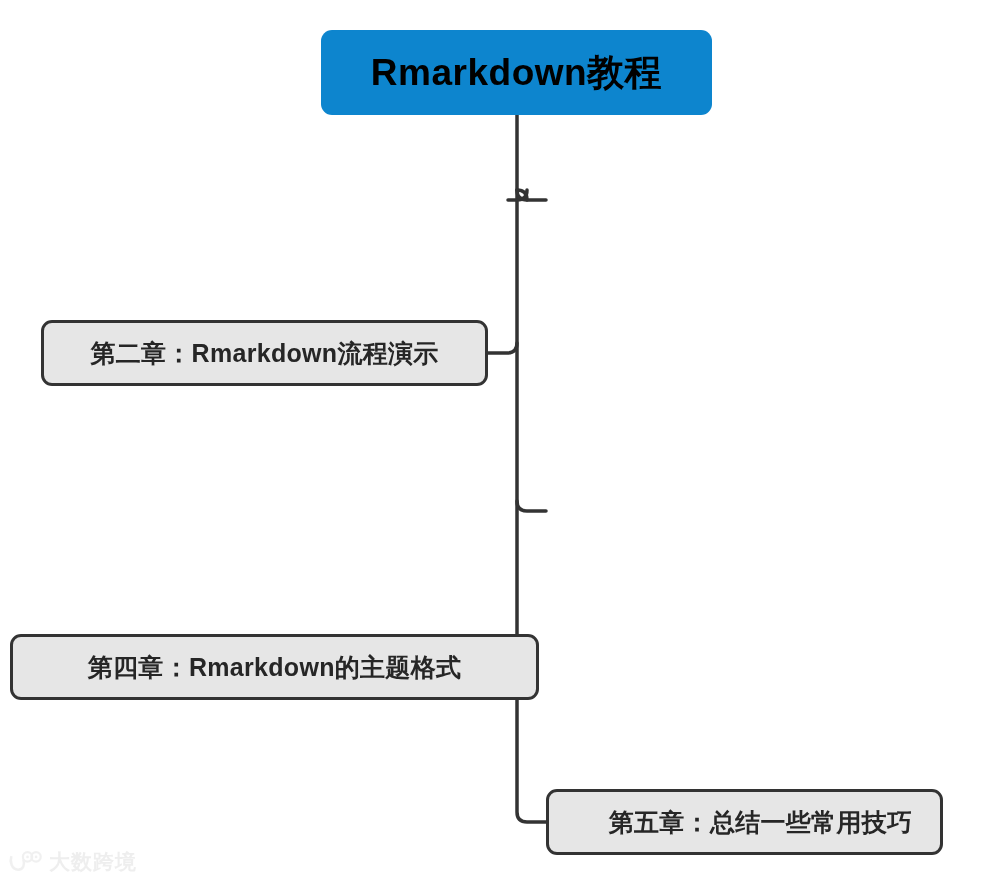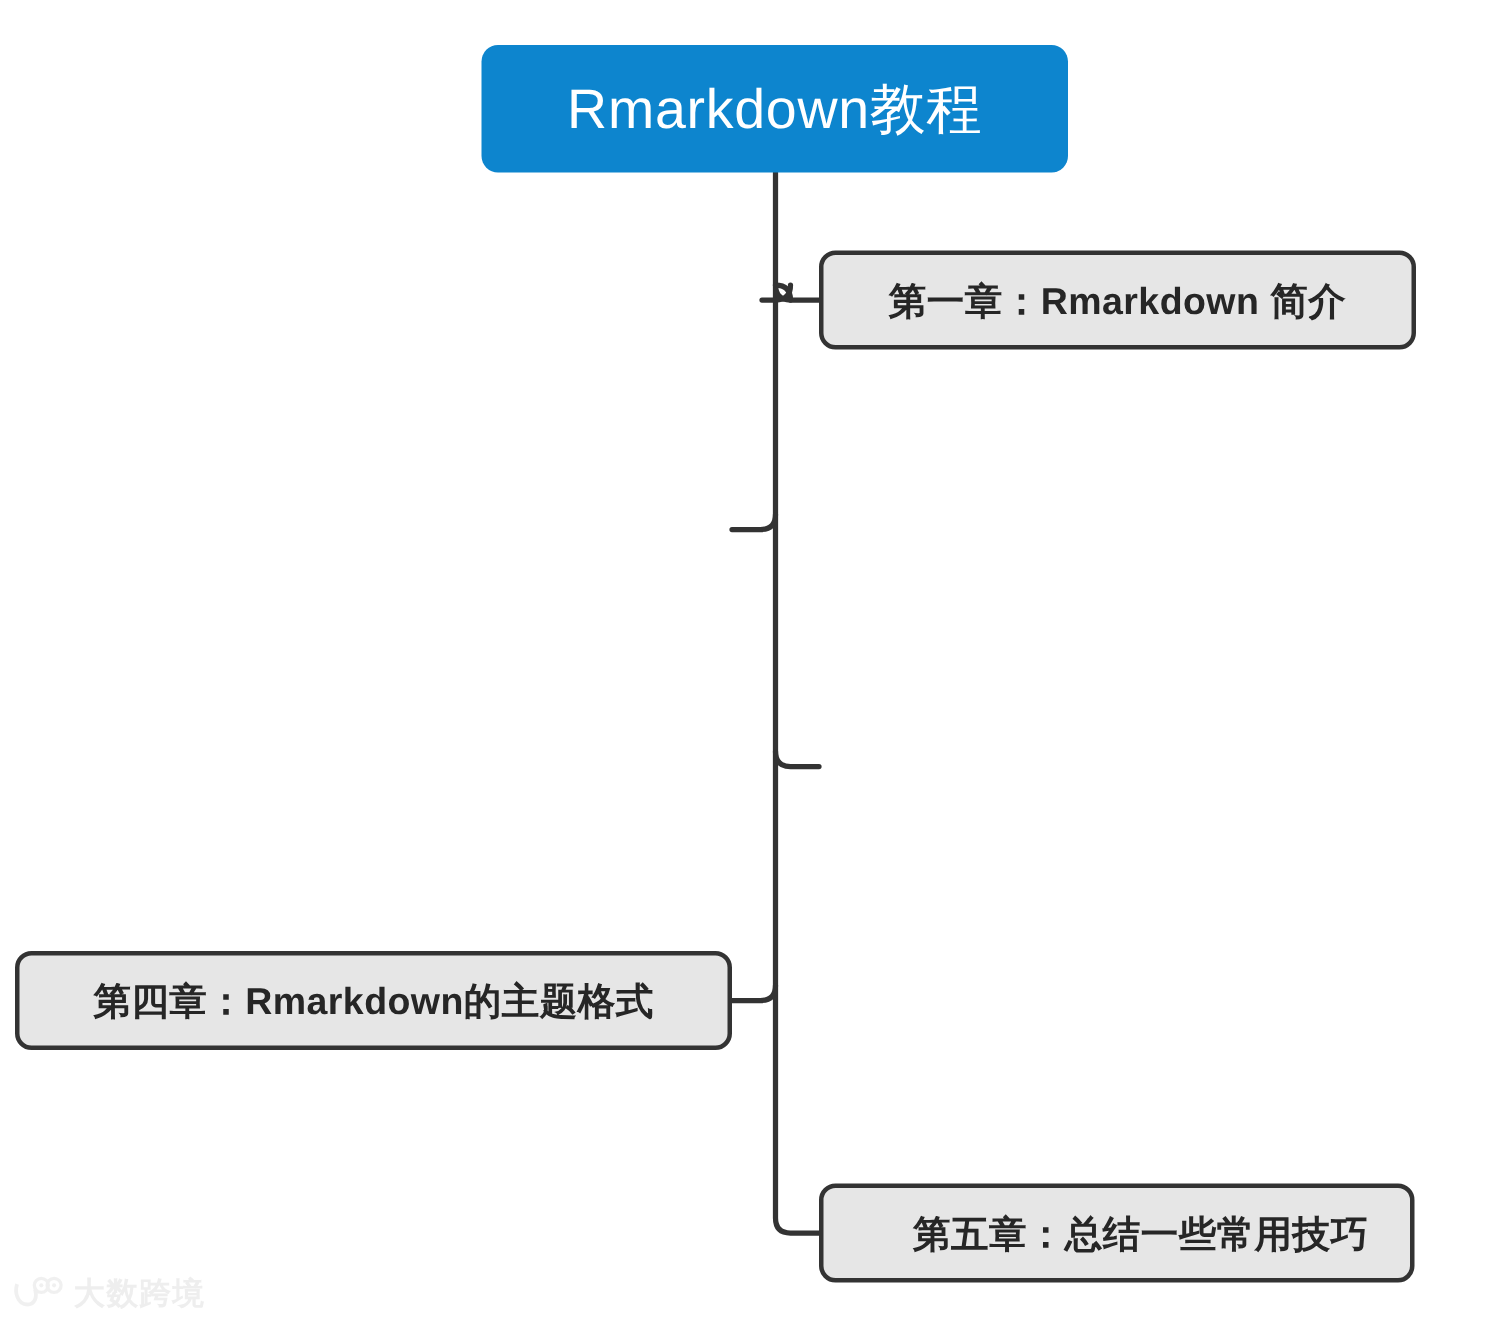--- a/index.html
+++ b/index.html
@@ -29,23 +29,23 @@
     position: absolute;
     box-sizing: border-box;
     display: flex;
     align-items: center;
     justify-content: center;
     white-space: nowrap;
   }
   .node-root {
     background: #0D85CE;
     border-radius: 11px;
-    color: #ffffff;
+    color: #000000;
     font-size: 37px;
-    font-weight: normal;
+    font-weight: bold;
     letter-spacing: 0.5px;
   }
   .node-branch {
     background: #E6E6E6;
     border: 3px solid #333333;
     border-radius: 11px;
     color: #262626;
     font-size: 25px;
     font-weight: bold;
     letter-spacing: 0.3px;
@@ -91,27 +91,27 @@
 
     <path d="M 517 501 Q 517 511 527 511 L 546 511" fill="none" stroke="#333333" stroke-width="3.5" stroke-linecap="round"></path>
 
     <path d="M 517 657 Q 517 667 507 667 L 488 667" fill="none" stroke="#333333" stroke-width="3.5" stroke-linecap="round"></path>
   </svg>
 
   <div class="node node-root" style="left:321px; top:30px; width:391px; height:85px;">
     <span class="node-label">Rmarkdown教程</span>
   </div>
 
-  <div class="node node-branch" style="left:546px; top:167px; width:398px; height:66px;">
-    <span class="node-label">第一章：Rmarkdown 简介</span>
+
+  <div class="node node-branch" style="left:41px; top:320px; width:447px; height:66px;">
+    <span class="node-label">第二章：Rmarkdown流程演示</span>
   </div>
 
 
-
-  <div class="node node-branch" style="left:10px; top:634px; width:478px; height:66px;">
+  <div class="node node-branch" style="left:10px; top:634px; width:529px; height:66px;">
     <span class="node-label">第四章：Rmarkdown的主题格式</span>
   </div>
 
   <div class="node node-branch" style="left:546px; top:789px; width:397px; height:66px;padding-left:32px;">
     <span class="node-label">第五章：总结一些常用技巧</span>
   </div>
 
   <div id="watermark">
     <svg class="wm-logo" viewBox="0 0 40 30" xmlns="http://www.w3.org/2000/svg">
       <path d="M4 8 C2 14 4 24 12 24 C18 24 20 18 18 12" fill="none" stroke="#9a9a9a" stroke-width="3"></path>

